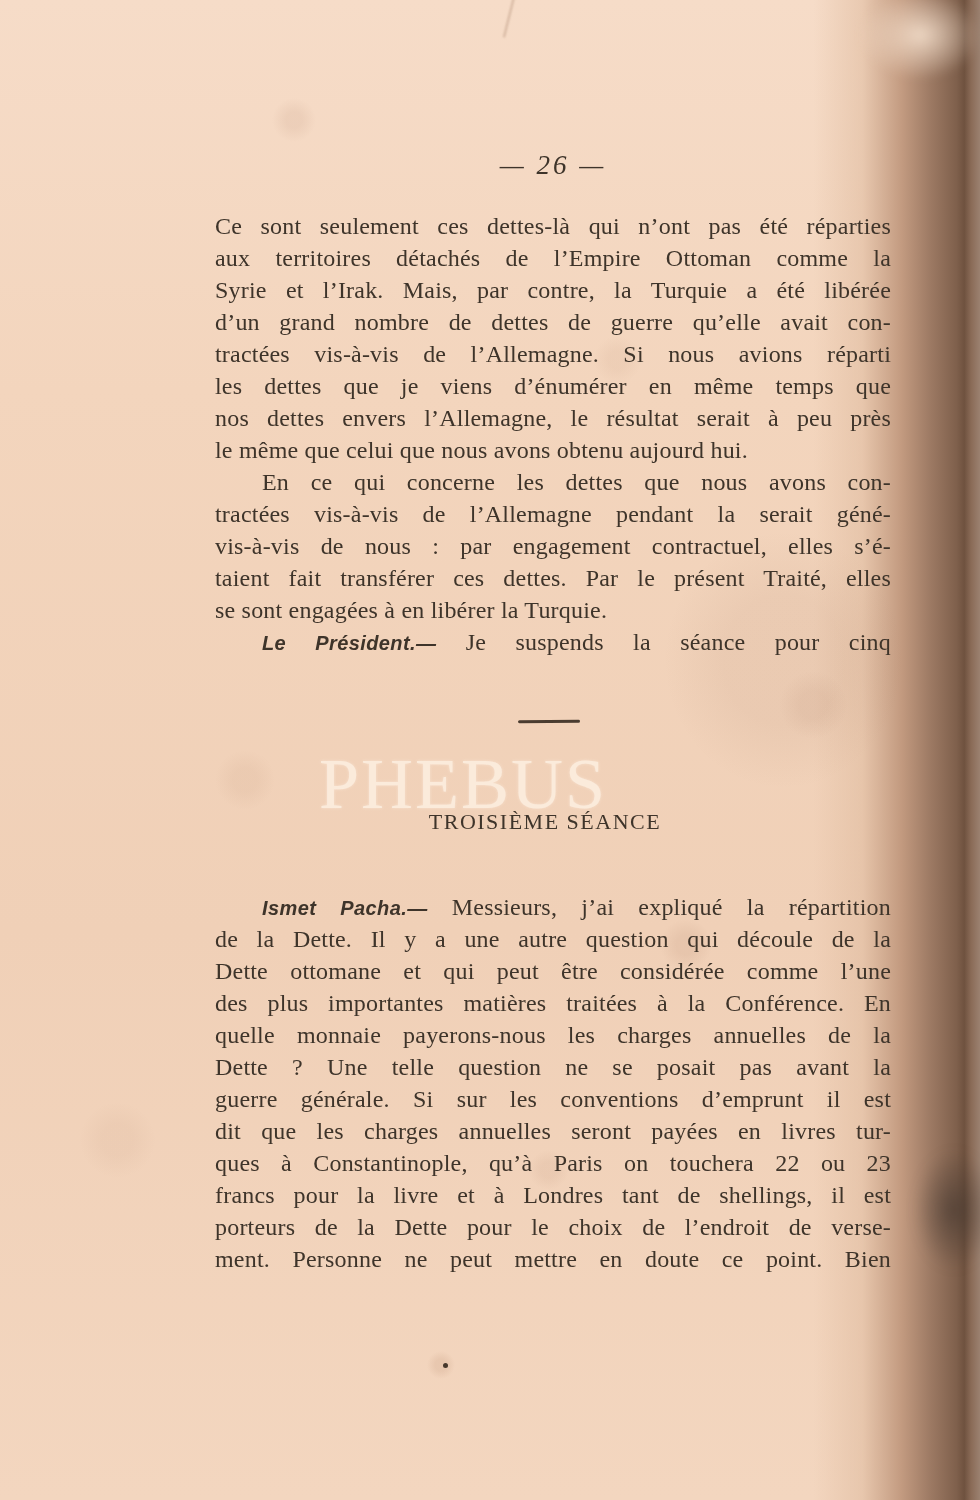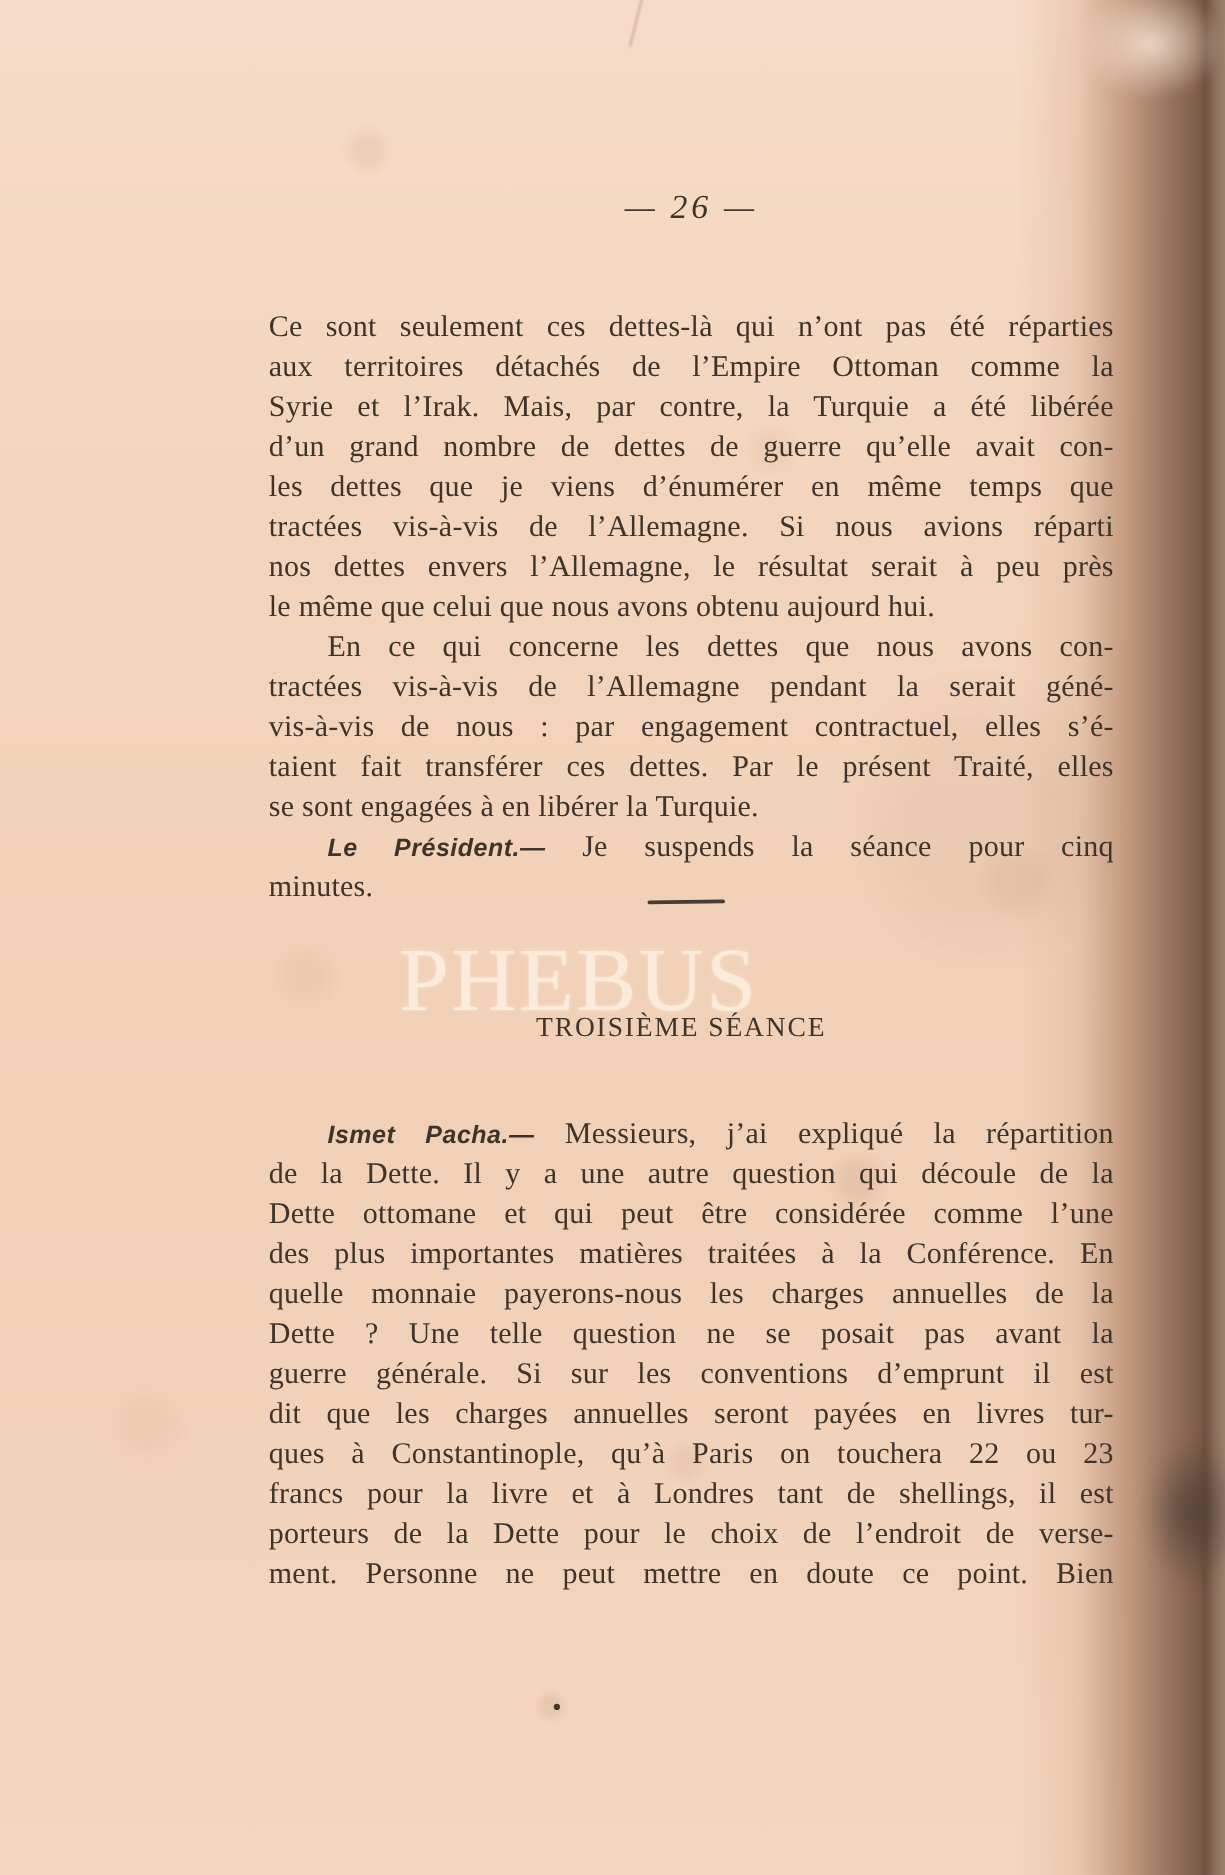--- a/index.html
+++ b/index.html
@@ -38,21 +38,21 @@
         #9b8170 100%),
       
       linear-gradient(180deg, #f6dcc8 0%, #f3d5bd 26%, #f0d0b7 62%, #f3d6bf 100%);
   }
   .textcol{position:absolute;left:215px;top:0;width:676px;}
   .pageno{
     position:absolute;top:150px;left:0;width:100%;
     text-align:center;font-size:27px;letter-spacing:3px;font-style:italic;
   }
   .lines{position:absolute;left:0;width:100%;}
-  #block1{top:210px;margin-top:36px;}
+  #block1{top:210px;}
   #block2{top:891px;}
   .tline{
     height:32px;line-height:32px;font-size:24px;letter-spacing:.2px;
     text-align:justify;text-align-last:justify;
     white-space:normal;
   }
   .tline.indent{padding-left:47px;}
   .tline.lastline{text-align-last:left;}
   .speaker{
     font-family:"Liberation Sans","DejaVu Sans",sans-serif;
@@ -99,31 +99,30 @@
 <div class="corner-light"></div>
 <div class="crease"></div>
 
 <div class="textcol">
   <div class="pageno">— 26 —</div>
   <div class="lines" id="block1">
       <div class="tline">Ce sont seulement ces dettes-là qui n’ont pas été réparties</div>
       <div class="tline">aux territoires détachés de l’Empire Ottoman comme la</div>
       <div class="tline">Syrie et l’Irak. Mais, par contre, la Turquie a été libérée</div>
       <div class="tline">d’un grand nombre de dettes de guerre qu’elle avait con-</div>
+      <div class="tline">tractées vis-à-vis de l’Allemagne. Si nous avions réparti</div>
       <div class="tline">les dettes que je viens d’énumérer en même temps que</div>
-      <div class="tline">tractées vis-à-vis de l’Allemagne. Si nous avions réparti</div>
       <div class="tline">nos dettes envers l’Allemagne, le résultat serait à peu près</div>
       <div class="tline lastline">le même que celui que nous avons obtenu aujourd hui.</div>
       <div class="tline indent">En ce qui concerne les dettes que nous avons con-</div>
       <div class="tline">tractées vis-à-vis de l’Allemagne pendant la serait géné-</div>
       <div class="tline">vis-à-vis de nous : par engagement contractuel, elles s’é-</div>
       <div class="tline">taient fait transférer ces dettes. Par le présent Traité, elles</div>
       <div class="tline lastline">se sont engagées à en libérer la Turquie.</div>
       <div class="tline indent"><span class="speaker">Le Président.—</span> Je suspends la séance pour cinq</div>
-      <div class="tline lastline">minutes.</div>
     </div>
   <div class="lines" id="block2">
       <div class="tline indent"><span class="speaker">Ismet Pacha.—</span> Messieurs, j’ai expliqué la répartition</div>
       <div class="tline">de la Dette. Il y a une autre question qui découle de la</div>
       <div class="tline">Dette ottomane et qui peut être considérée comme l’une</div>
       <div class="tline">des plus importantes matières traitées à la Conférence. En</div>
       <div class="tline">quelle monnaie payerons-nous les charges annuelles de la</div>
       <div class="tline">Dette ? Une telle question ne se posait pas avant la</div>
       <div class="tline">guerre générale. Si sur les conventions d’emprunt il est</div>
       <div class="tline">dit que les charges annuelles seront payées en livres tur-</div>

